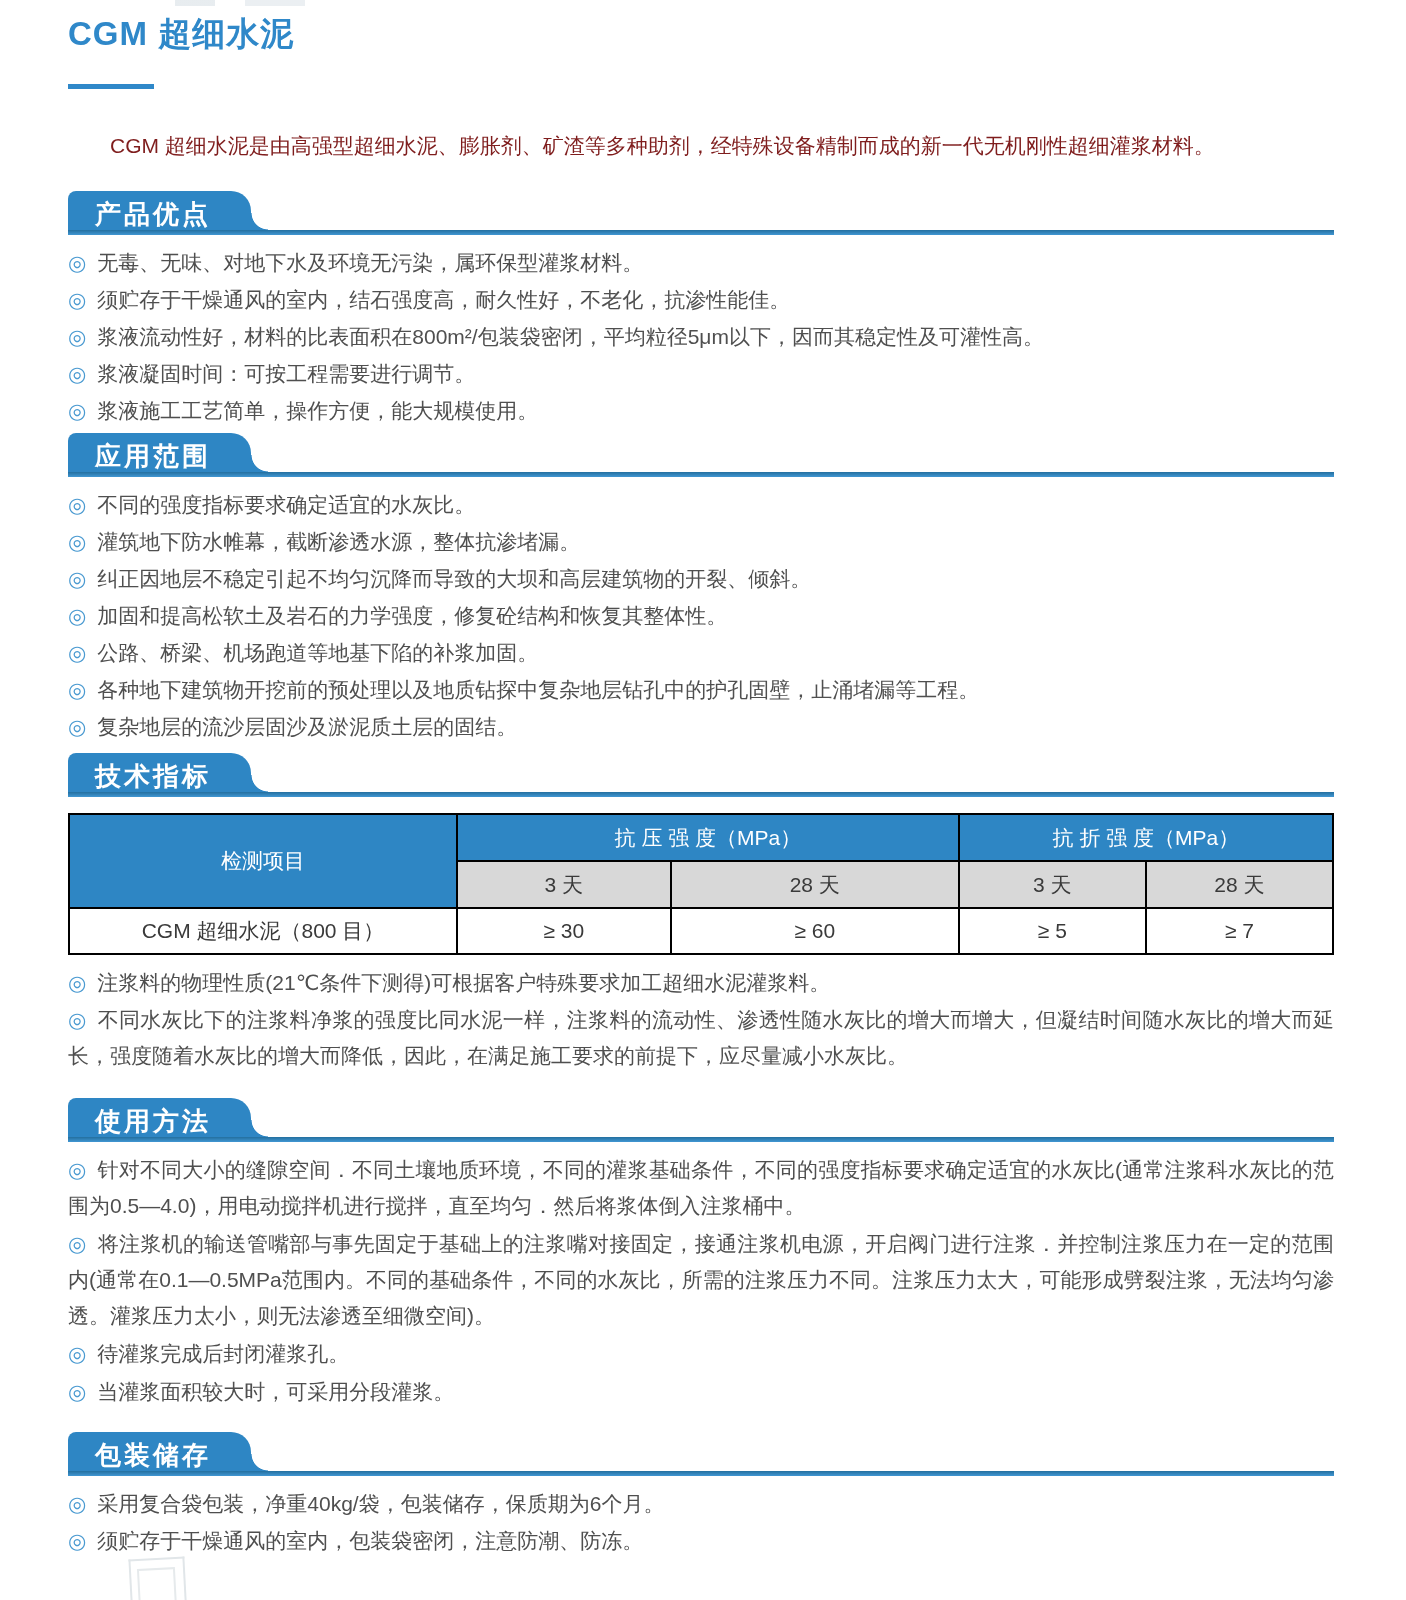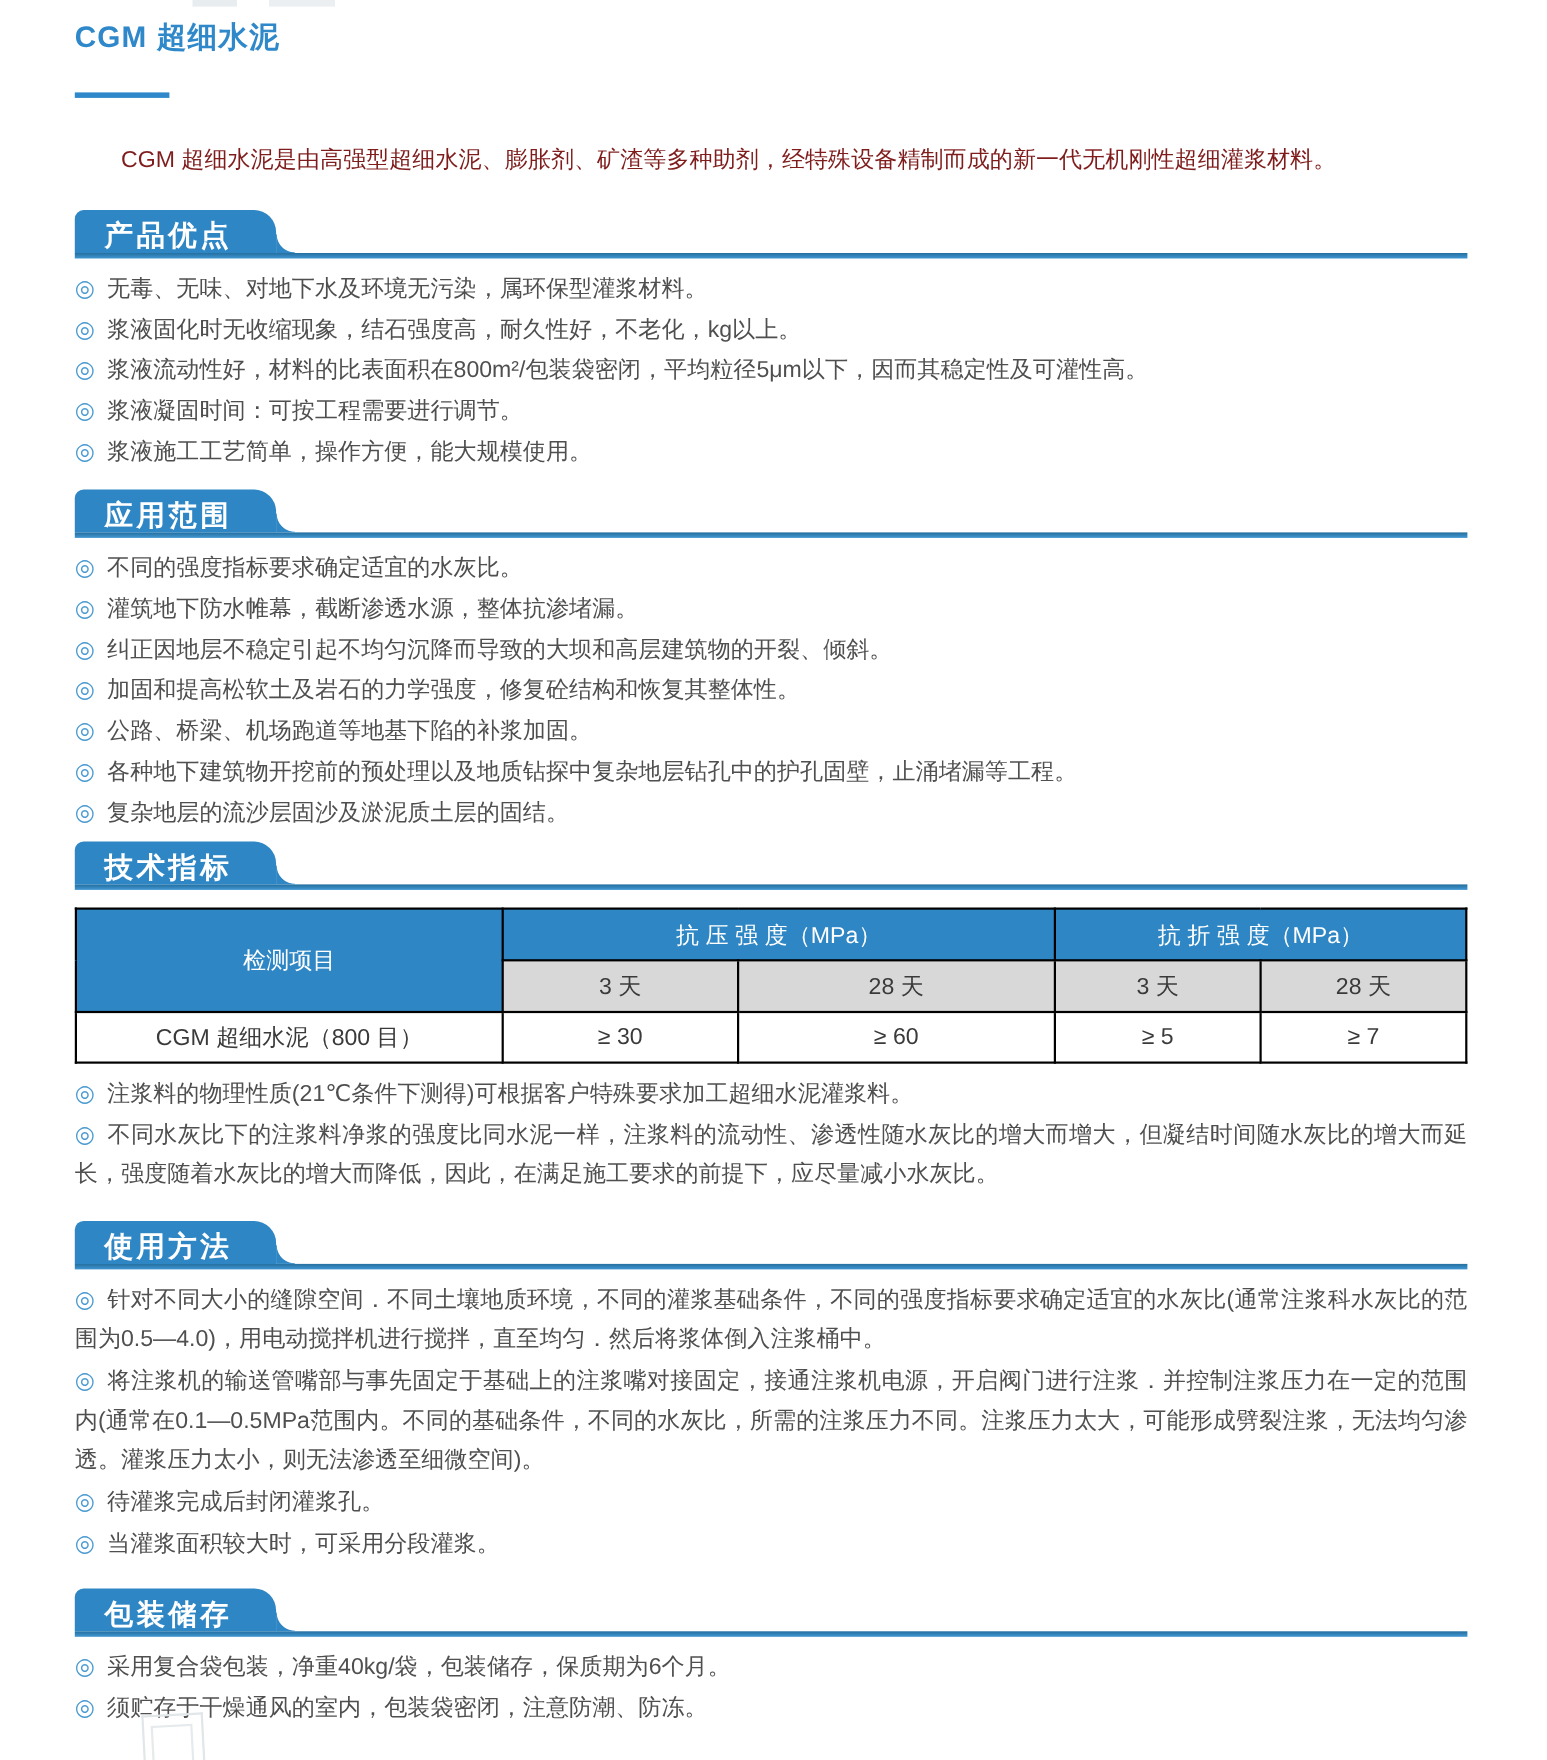--- a/index.html
+++ b/index.html
@@ -5,32 +5,32 @@
   html,body{margin:0;padding:0;}
   body{
     width:1406px;height:1600px;overflow:hidden;background:#ffffff;
     font-family:"Liberation Sans","DejaVu Sans",sans-serif;
     color:#4f4f4f;position:relative;
   }
   .content{padding:12px 72px 0 68px;}
 
   
   .page-title{
-    margin:0;color:#2f88c9;font-size:27px;font-weight:bold;
+    margin:0;color:#2f88c9;font-size:33px;font-weight:bold;
     line-height:44px;letter-spacing:1px;
   }
   .title-dash{width:86px;height:5px;background:#2f88c9;margin-top:28px;}
 
   
   .intro{
     margin:42px 0 0;font-size:21px;line-height:30px;text-indent:2em;color:#7f1d1d;
   }
 
   
-  .sec{margin-top:16px;}
+  .sec{margin-top:4px;}
   .sec-head{position:relative;}
   .tab{
     position:relative;display:inline-block;box-sizing:border-box;
     height:39px;line-height:47px;padding:0 40px 0 27px;
     background:#2e86c4;color:#ffffff;font-size:26px;font-weight:bold;
     letter-spacing:3px;border-radius:8px 20px 0 0;
   }
   .tab::after{
     content:"";position:absolute;right:-17px;bottom:0;width:17px;height:17px;
     background:radial-gradient(circle at 100% 0, rgba(46,134,196,0) 16px, #2e86c4 16.8px);
@@ -86,21 +86,21 @@
 
   <p class="intro">CGM 超细水泥是由高强型超细水泥、膨胀剂、矿渣等多种助剂，经特殊设备精制而成的新一代无机刚性超细灌浆材料。</p>
 
   <div class="sec" style="margin-top:30px;">
     <div class="sec-head">
       <div class="tab"><span>产品优点</span></div>
     </div>
     <div class="sec-line"></div>
     <ul class="bullets">
       <li><span class="mark">◎</span><span>无毒、无味、对地下水及环境无污染，属环保型灌浆材料。</span></li>
-      <li><span class="mark">◎</span><span>浆液固化时无收缩现象，结石强度高，耐久性好，不老化，kg以上。</span></li>
+      <li><span class="mark">◎</span><span>须贮存于干燥通风的室内，结石强度高，耐久性好，不老化，抗渗性能佳。</span></li>
       <li><span class="mark">◎</span><span>浆液流动性好，材料的比表面积在800m²/包装袋密闭，平均粒径5μm以下，因而其稳定性及可灌性高。</span></li>
       <li><span class="mark">◎</span><span>浆液凝固时间：可按工程需要进行调节。</span></li>
       <li><span class="mark">◎</span><span>浆液施工工艺简单，操作方便，能大规模使用。</span></li>
     </ul>
   </div>
 
   <div class="sec">
     <div class="sec-head">
       <div class="tab"><span>应用范围</span></div>
     </div>

